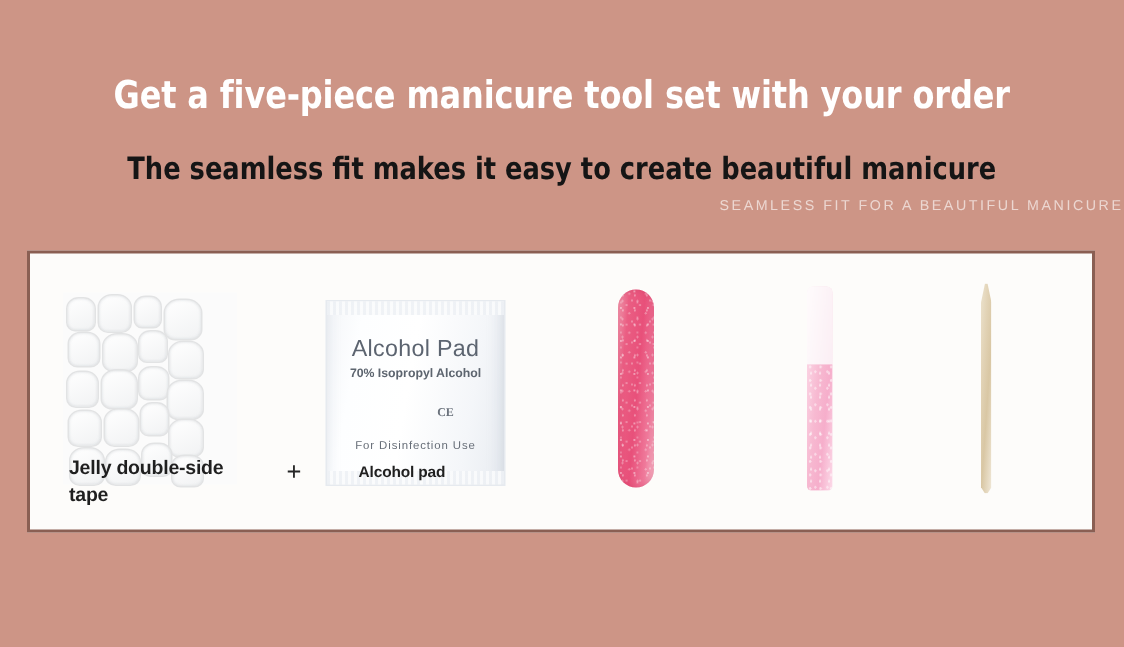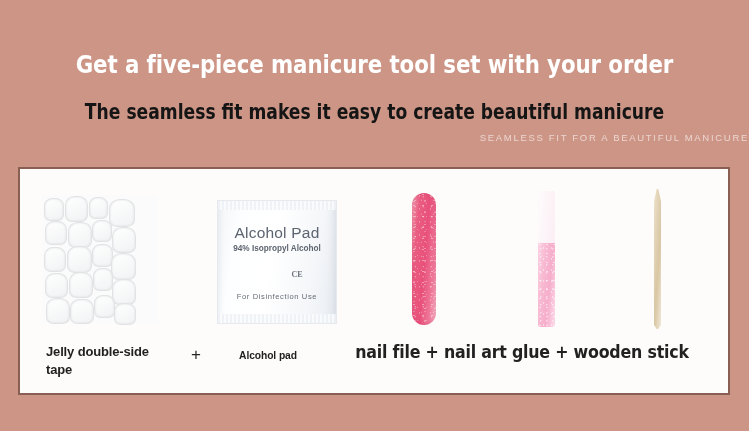--- a/index.html
+++ b/index.html
@@ -64,21 +64,21 @@
     font-family: "Liberation Sans", sans-serif;
     white-space: nowrap;
   }
 
   
   #product-panel {
     position: absolute;
     left: 18px;
     top: 167px;
     width: 712px;
-    height: 228px;
+    height: 188px;
     background: #fdfcfa;
     border: 2px solid #8a5f53;
     box-sizing: border-box;
   }
   #product-images {
     position: absolute;
     left: 0;
     top: 0;
     width: 100%;
     height: 172px;
@@ -333,21 +333,21 @@
           <div class="tape-tab" style="left:4px;  top:103px; width:22px; height:24px;"></div>
           <div class="tape-tab" style="left:28px; top:104px; width:22px; height:23px;"></div>
           <div class="tape-tab" style="left:52px; top:100px; width:19px; height:21px;"></div>
           <div class="tape-tab" style="left:72px; top:108px; width:20px; height:20px;"></div>
         </div>
       </div>
 
       <div class="product-slot" id="pad-slot">
         <div id="pad-sachet">
           <div id="pad-title">Alcohol Pad</div>
-          <div id="pad-subtitle">94% Isopropyl Alcohol</div>
+          <div id="pad-subtitle">70% Isopropyl Alcohol</div>
           <div id="pad-ce">CE</div>
           <div id="pad-usage">For Disinfection Use</div>
         </div>
       </div>
 
       <div class="product-slot" id="file-slot">
         <div id="nail-file"></div>
       </div>
 
       <div class="product-slot" id="glue-slot">
@@ -360,17 +360,16 @@
       <div class="product-slot" id="stick-slot">
         <div id="wooden-stick"></div>
       </div>
 
     </div>
 
     <div id="label-row">
       <div class="label-cell" id="label-tape">Jelly double-side tape</div>
       <div class="label-cell" id="label-plus">+</div>
       <div class="label-cell" id="label-pad">Alcohol pad</div>
-      <div class="label-cell" id="label-rest">nail file + nail art glue + wooden stick</div>
     </div>
 
   </div>
 </div>
 
 </body></html>

